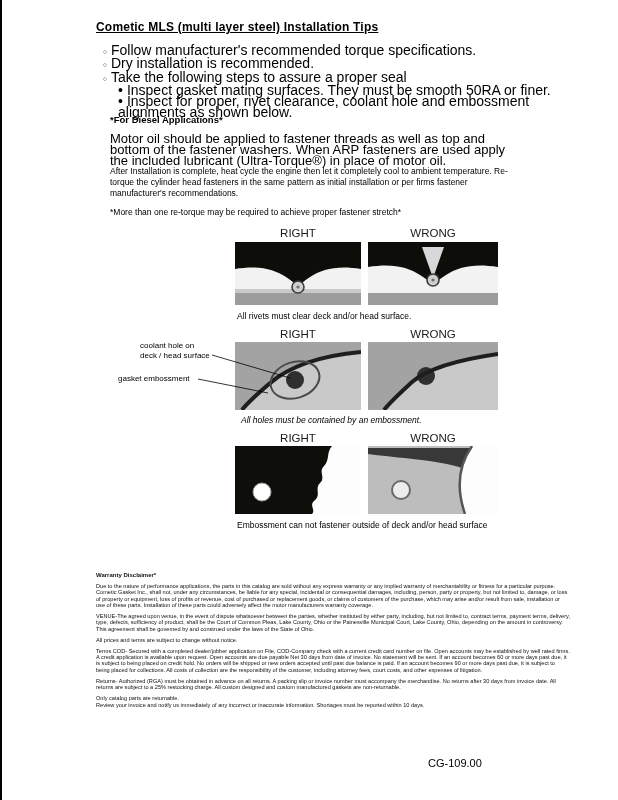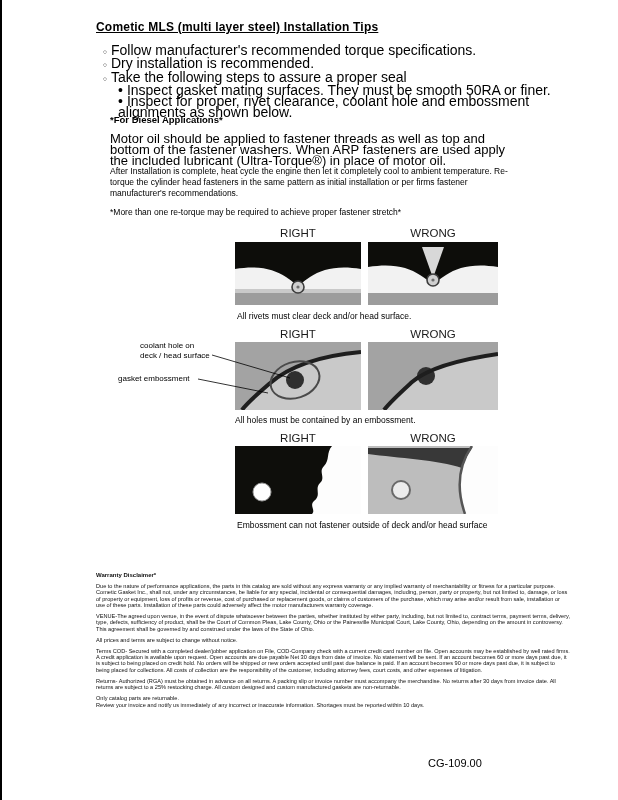--- a/index.html
+++ b/index.html
@@ -106,21 +106,21 @@
       </svg>
     </div>
     <div class="dg-img" style="left:368px; top:117px;">
       <svg width="130" height="68" viewBox="0 0 130 68">
         <rect width="130" height="68" fill="#c9c9c9"></rect>
         <path d="M130,0 V12 C88,18 58,30 42,44 C30,55 20,62 14,68 H0 V0 Z" fill="#a3a3a3"></path>
         <circle cx="58" cy="34" r="9" fill="#2f2f2f"></circle>
         <path d="M130,12 C88,18 58,28 44,40 C32,51 22,60 16,68" stroke="#1e1e1e" stroke-width="4" fill="none"></path>
       </svg>
     </div>
-    <div class="caption" style="left:235px; top:190px;">All holes must be contained by an embossment.</div>
+    <div class="caption" style="left:241px; top:190px;font-style:italic;">All holes must be contained by an embossment.</div>
 
     <div class="dg-label" style="left:235px; top:207px; width:126px;">RIGHT</div>
     <div class="dg-label" style="left:368px; top:207px; width:130px;">WRONG</div>
 
     <div class="dg-img" style="left:235px; top:221px;">
       <svg width="126" height="68" viewBox="0 0 126 68">
         <rect width="126" height="68" fill="#fdfdfd"></rect>
         <path d="M0,0 H97 C91,7 95,14 89,20 C83,26 91,31 85,37 C79,43 87,49 79,55 C74,60 81,64 77,68 H0 Z" fill="#0e0e0b"></path>
         <circle cx="27" cy="46" r="9" fill="#ffffff" stroke="#9a9a9a" stroke-width="1"></circle>
       </svg>

